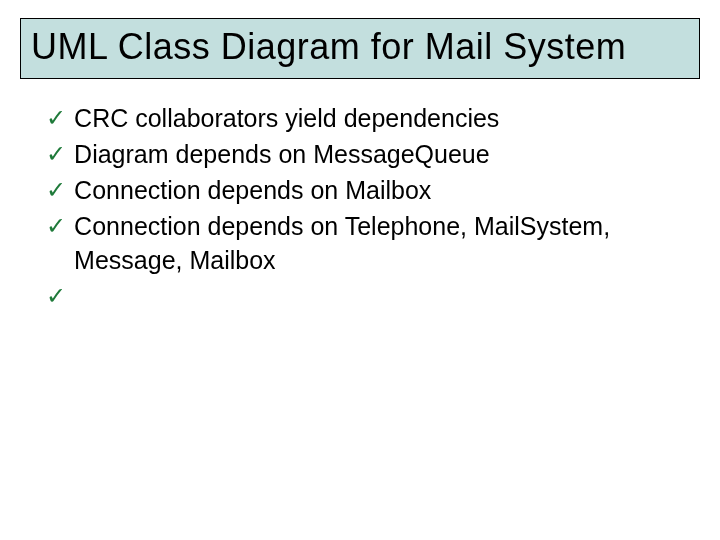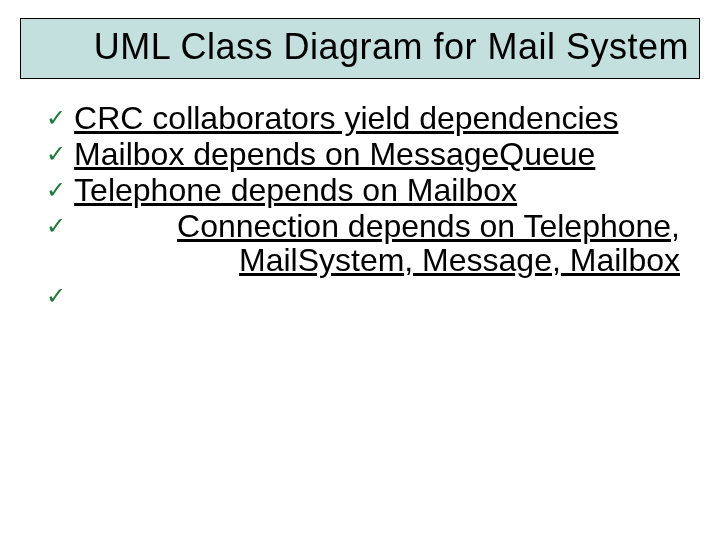--- a/index.html
+++ b/index.html
@@ -1,15 +1,15 @@
 <!DOCTYPE html>
 <html><head>
 <meta charset="utf-8">
 <style>
-  * { margin: 0; padding: 0; box-sizing: border-box; text-align: right; }
+  * { margin: 0; padding: 0; box-sizing: border-box; }
   html, body { width: 720px; height: 540px; }
   body {
     background: #fff;
     font-family: "Comic Sans MS", "Comic Sans", cursive, sans-serif;
     padding: 18px 20px;
   }
   .title-box {
     background: #c3dfde;
     border: 1px solid #000;
     padding: 6px 10px 10px 10px;
@@ -31,45 +31,44 @@
     margin-bottom: 2px;
   }
   .check {
     color: #1f7a3a;
     font-size: 24px;
     line-height: 34px;
     margin-right: 8px;
     flex-shrink: 0;
   }
   .bullet-text {
-    font-size: 32px;
+    font-size: 25px;
     color: #000;
     line-height: 34px;
-    text-decoration: underline;
   }
 </style>
 </head>
 <body>
 
 <div class="title-box">
   <div class="title-text">UML Class Diagram for Mail System</div>
 </div>
 
 <div class="bullets">
   <div class="bullet-row">
     <span class="check">✓</span>
     <span class="bullet-text">CRC collaborators yield dependencies</span>
   </div>
   <div class="bullet-row">
     <span class="check">✓</span>
-    <span class="bullet-text">Mailbox depends on MessageQueue</span>
+    <span class="bullet-text">Diagram depends on MessageQueue</span>
   </div>
   <div class="bullet-row">
     <span class="check">✓</span>
-    <span class="bullet-text">Telephone depends on Mailbox</span>
+    <span class="bullet-text">Connection depends on Mailbox</span>
   </div>
   <div class="bullet-row">
     <span class="check">✓</span>
     <span class="bullet-text">Connection depends on Telephone, MailSystem, Message, Mailbox</span>
   </div>
   <div class="bullet-row">
     <span class="check">✓</span>
   </div>
 </div>
 

